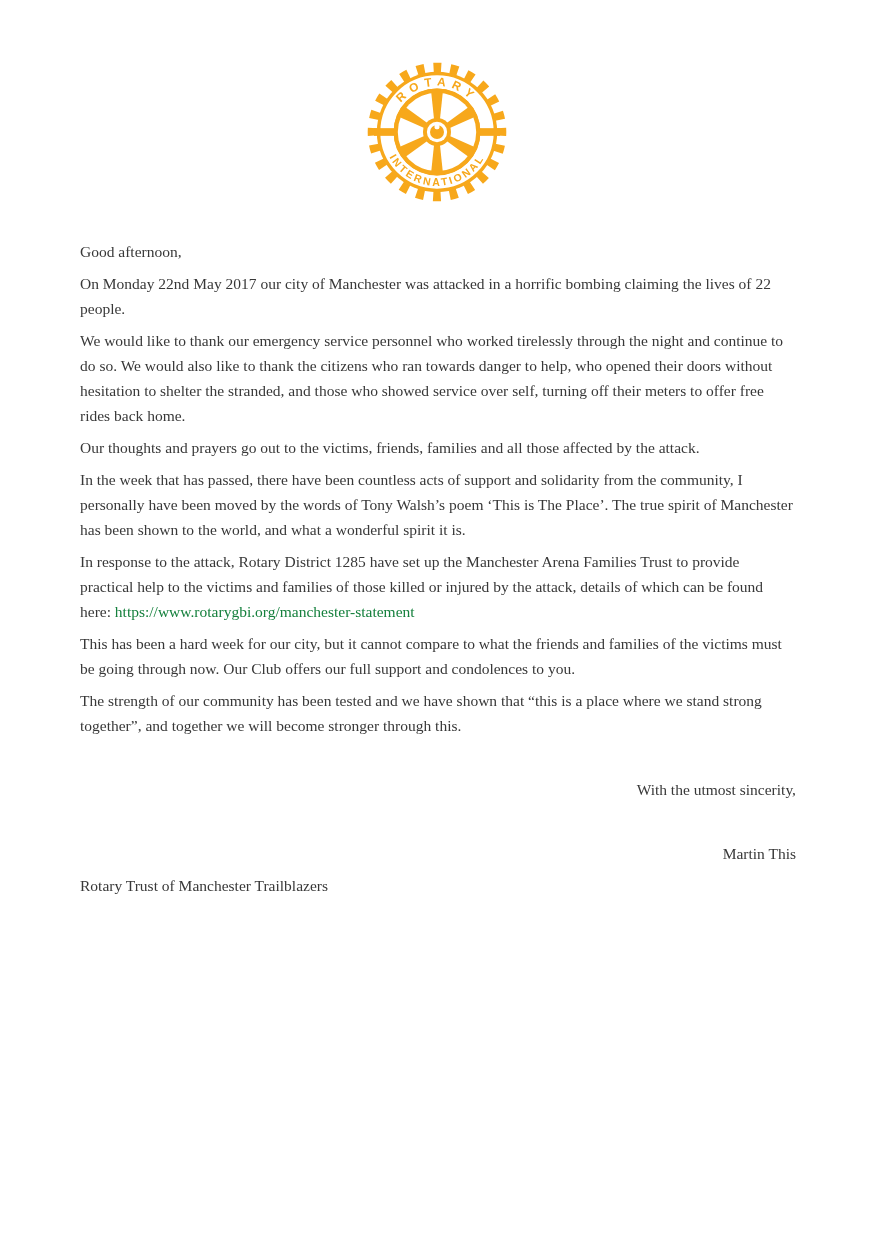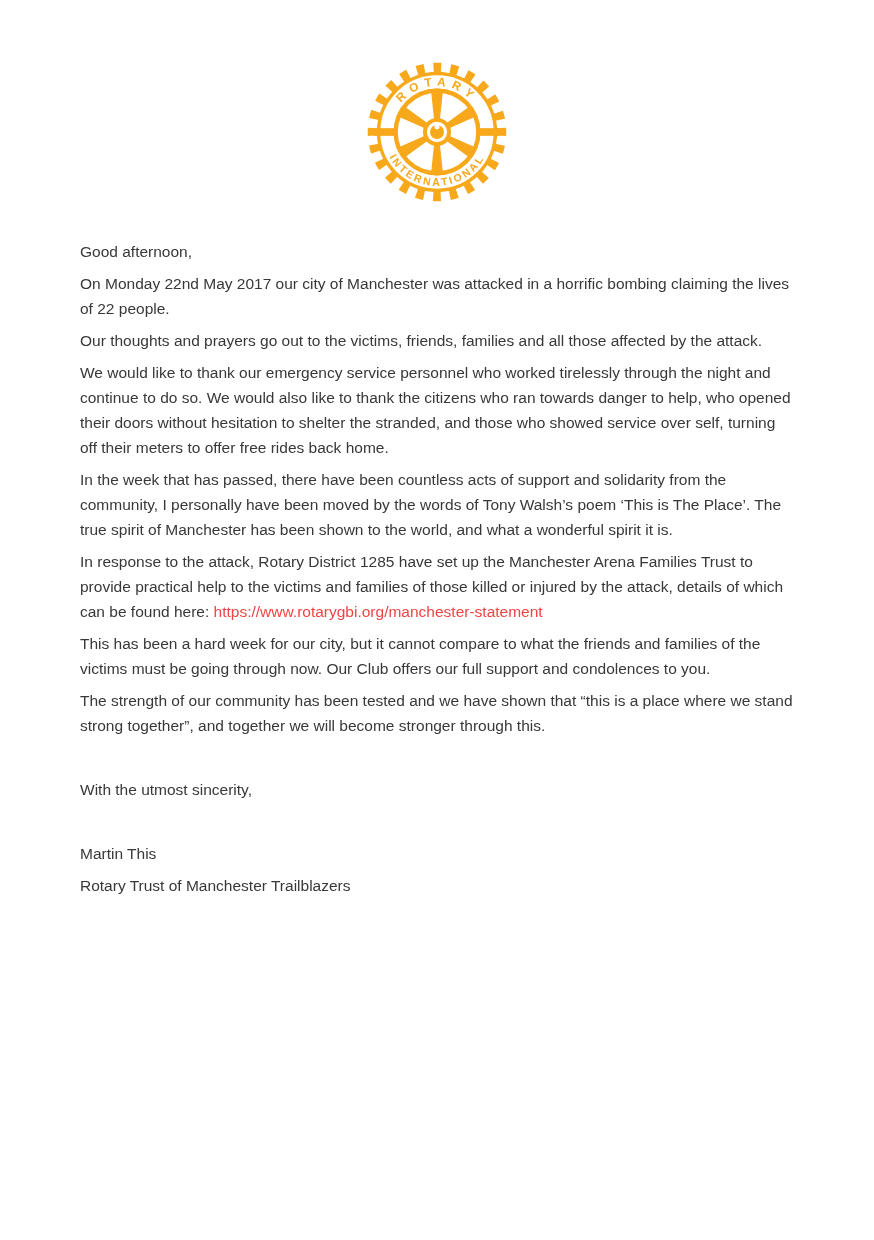--- a/index.html
+++ b/index.html
@@ -21,29 +21,31 @@
   }
   .logo-wrap svg {
     display: inline-block;
   }
   .letter {
     margin: 33px 78px 0 80px;
     width: 716px;
     color: #383838;
     font-size: 15.5px;
     line-height: 25px;
+    font-family: Liberation Serif, serif;
   }
   .letter p {
     margin: 0 0 7px 0;
   }
   .gap-above {
     margin-top: 39px !important;
+    text-align: right;
   }
   .inline-url {
-    color: #ef4444;
+    color: #15803d;
     text-decoration: none;
     word-break: break-all;
   }
   .logo-arc-text {
     font-family: "Liberation Sans", sans-serif;
     font-weight: bold;
   }
 </style>
 </head>
 <body>
@@ -91,22 +93,22 @@
       <text class="logo-arc-text" font-size="15" letter-spacing="3.5" fill="#F7A81B">
         <textPath href="#botArc" startOffset="50%" text-anchor="middle">INTERNATIONAL</textPath>
       </text>
     </svg>
   </div>
 
   <div class="letter">
     <p>Good afternoon,</p>
 
     <p>On Monday 22nd May 2017 our city of Manchester was attacked in a horrific bombing claiming the lives of 22 people.</p>
+    <p>We would like to thank our emergency service personnel who worked tirelessly through the night and continue to do so. We would also like to thank the citizens who ran towards danger to help, who opened their doors without hesitation to shelter the stranded, and those who showed service over self, turning off their meters to offer free rides back home.</p>
     <p>Our thoughts and prayers go out to the victims, friends, families and all those affected by the attack.</p>
-    <p>We would like to thank our emergency service personnel who worked tirelessly through the night and continue to do so. We would also like to thank the citizens who ran towards danger to help, who opened their doors without hesitation to shelter the stranded, and those who showed service over self, turning off their meters to offer free rides back home.</p>
     <p>In the week that has passed, there have been countless acts of support and solidarity from the community, I personally have been moved by the words of Tony Walsh’s poem ‘This is The Place’. The true spirit of Manchester has been shown to the world, and what a wonderful spirit it is.</p>
     <p><span>In response to the attack, Rotary District 1285 have set up the Manchester Arena Families Trust to provide practical help to the victims and families of those killed or injured by the attack, details of which can be found here: </span><span class="inline-url">https://www.rotarygbi.org/manchester-statement</span></p>
     <p>This has been a hard week for our city, but it cannot compare to what the friends and families of the victims must be going through now. Our Club offers our full support and condolences to you.</p>
     <p>The strength of our community has been tested and we have shown that “this is a place where we stand strong together”, and together we will become stronger through this.</p>
 
     <p class="gap-above">With the utmost sincerity,</p>
 
     <p class="gap-above">Martin This</p>
     <p>Rotary Trust of Manchester Trailblazers</p>
   </div>

